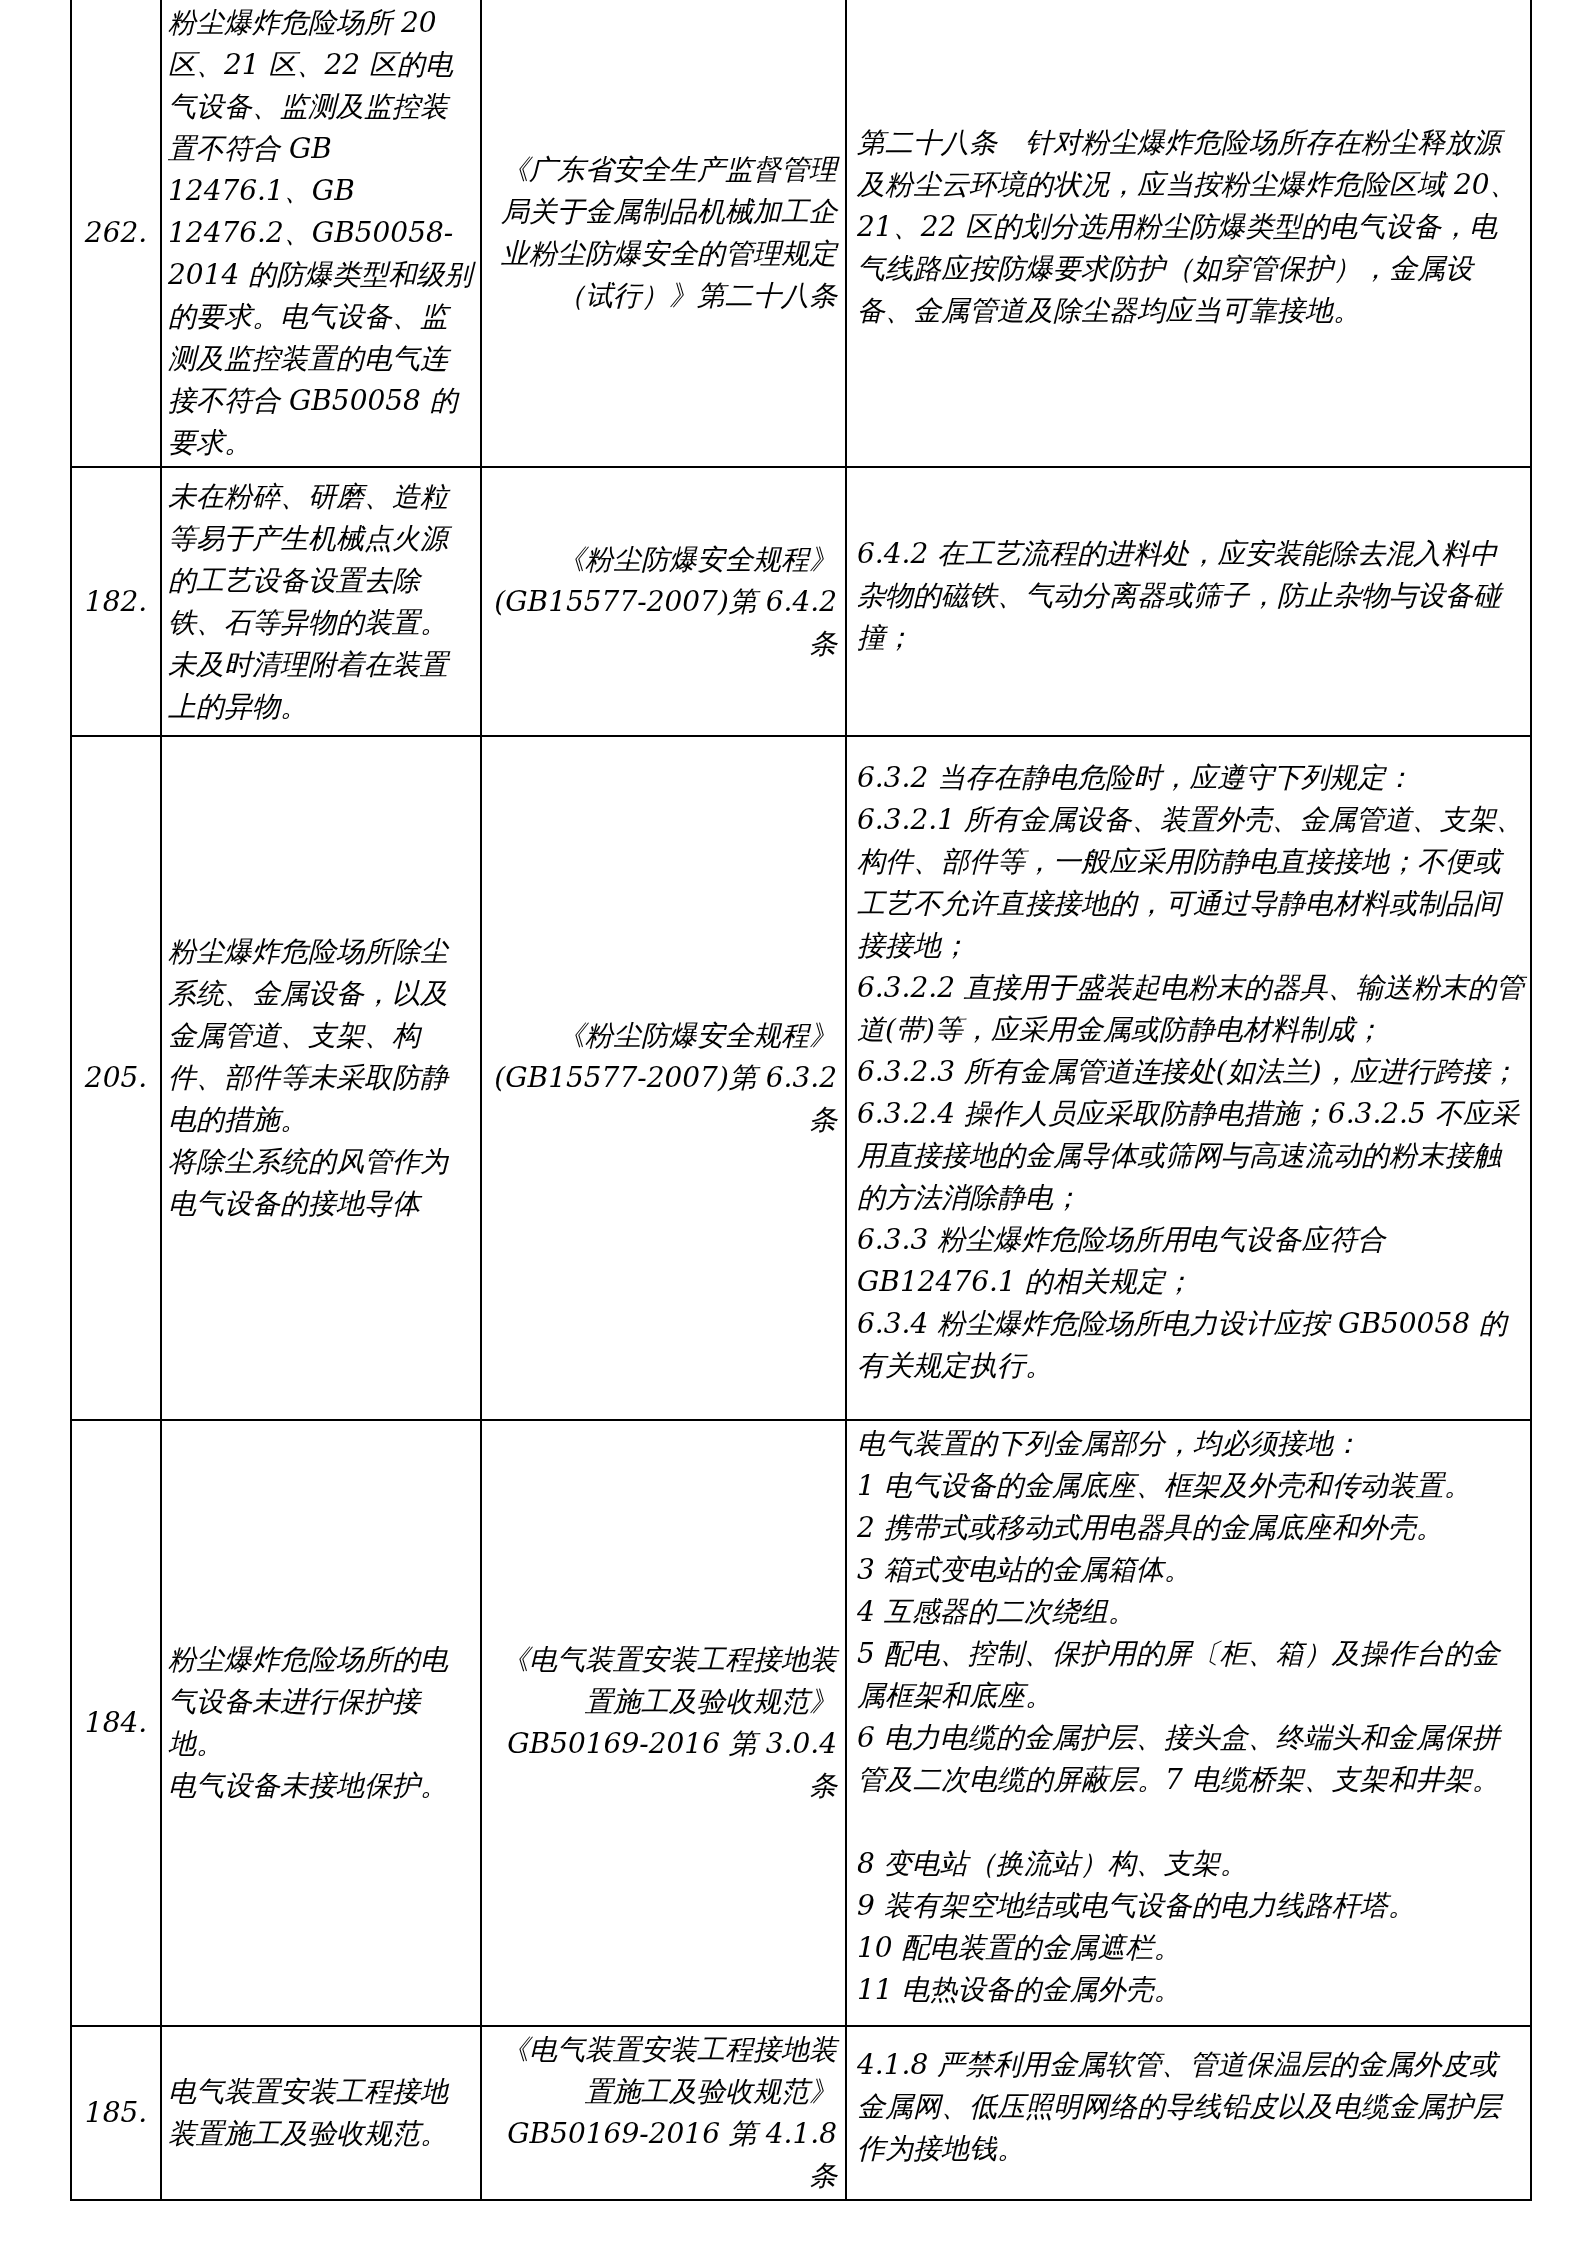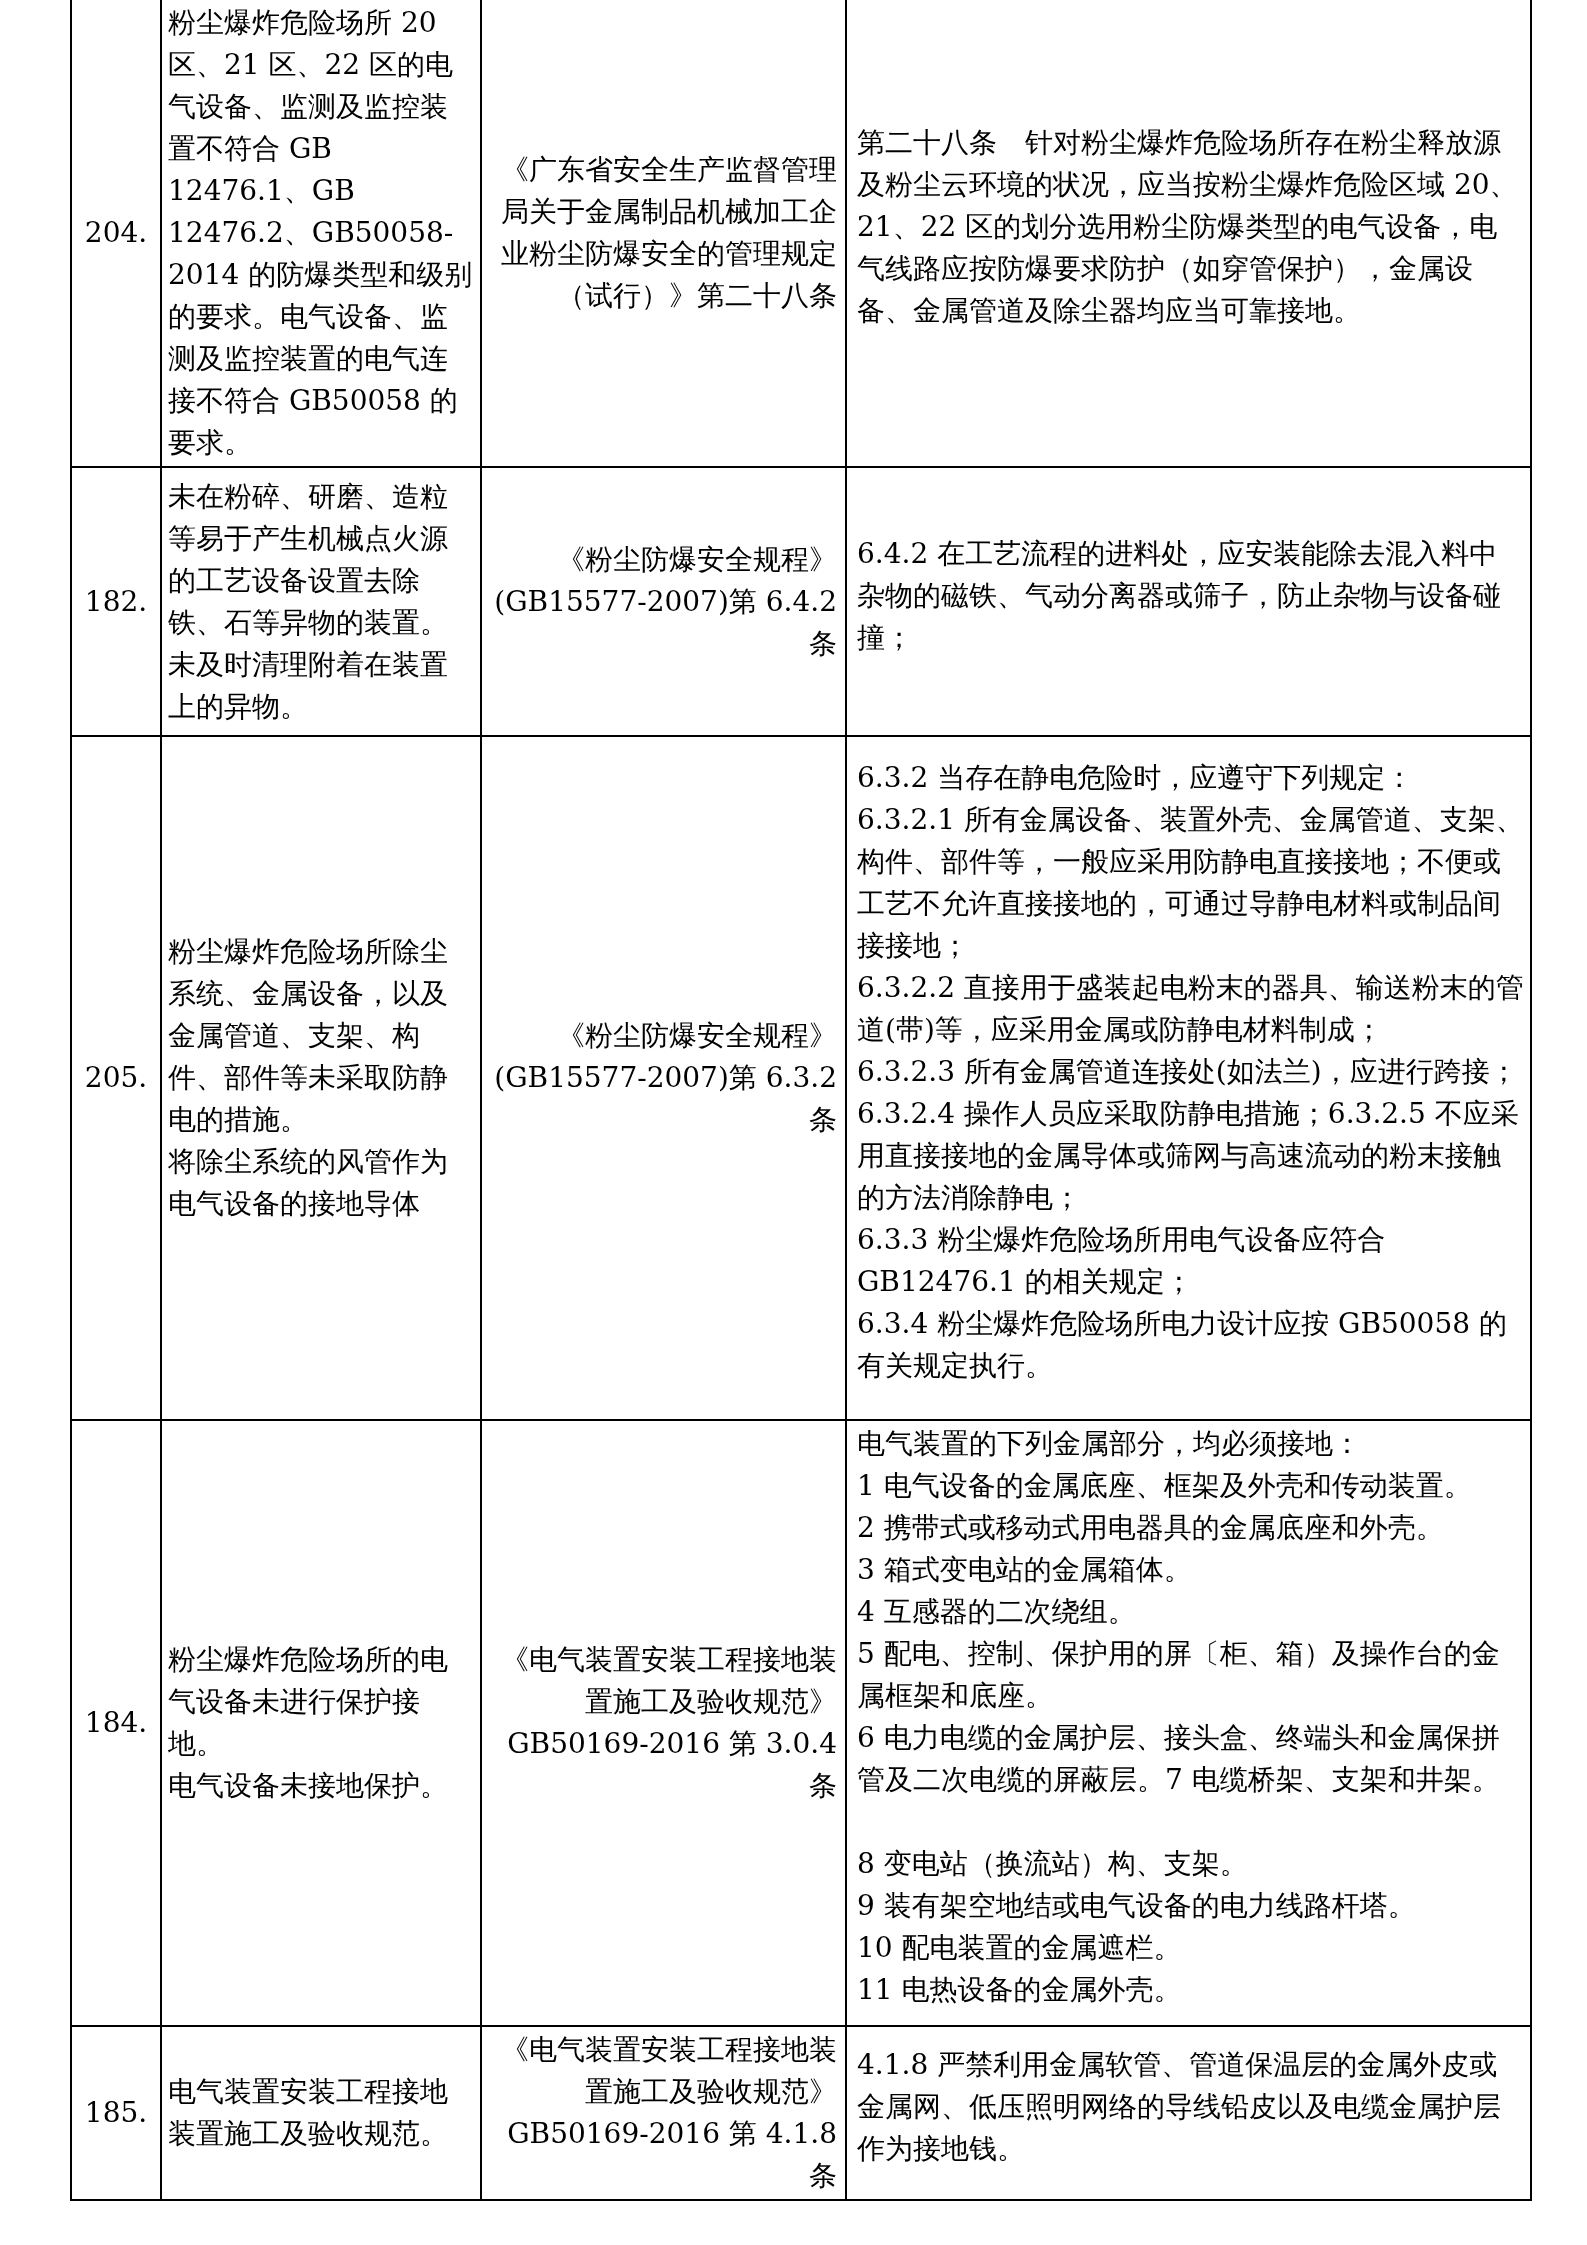--- a/index.html
+++ b/index.html
@@ -20,20 +20,21 @@
   col.c2{width:320px;}
   col.c3{width:365px;}
   col.c4{width:685px;}
   td{
     border:2px solid #000000;
     vertical-align:middle;
     font-size:28px;
     line-height:42px;
     white-space:pre-wrap;
     overflow:hidden;
+    font-style:italic;
   }
   tr.r0 td{border-top:none;height:374px;}
   tr.r1 td{height:251px;border-radius:12px;}
   tr.r2 td{height:666px;margin-left:40px;}
   tr.r3 td{height:584px;}
   tr.r4 td{height:133px;}
   td.num{text-align:center;padding:0 2px;}
   td.problem{text-align:left;padding:2px 6px;}
   td.basis{text-align:right;padding:2px 8px 2px 12px;}
   td.detail{text-align:left;padding:2px 6px 14px 10px;}
@@ -44,21 +45,21 @@
 <div class="page">
   <table class="reg-table">
     <colgroup>
       <col class="c1">
         <col class="c2">
         <col class="c3">
         <col class="c4">
     </colgroup>
     <tbody>
       <tr class="r0">
-        <td class="num">204.</td>
+        <td class="num">262.</td>
         <td class="problem">粉尘爆炸危险场所 20 区、21 区、22 区的电气设备、监测及监控装置不符合 GB 12476.1、GB 12476.2、GB50058-2014 的防爆类型和级别的要求。电气设备、监测及监控装置的电气连接不符合 GB50058 的要求。</td>
         <td class="basis">《广东省安全生产监督管理局关于金属制品机械加工企业粉尘防爆安全的管理规定（试行）》第二十八条</td>
         <td class="detail">第二十八条　针对粉尘爆炸危险场所存在粉尘释放源及粉尘云环境的状况，应当按粉尘爆炸危险区域 20、21、22 区的划分选用粉尘防爆类型的电气设备，电气线路应按防爆要求防护（如穿管保护），金属设备、金属管道及除尘器均应当可靠接地。</td>
       </tr>
       <tr class="r1">
         <td class="num">182.</td>
         <td class="problem">未在粉碎、研磨、造粒等易于产生机械点火源的工艺设备设置去除铁、石等异物的装置。未及时清理附着在装置上的异物。</td>
         <td class="basis">《粉尘防爆安全规程》
 (GB15577-2007)第 6.4.2 条</td>
         <td class="detail">6.4.2 在工艺流程的进料处，应安装能除去混入料中杂物的磁铁、气动分离器或筛子，防止杂物与设备碰撞；</td>

